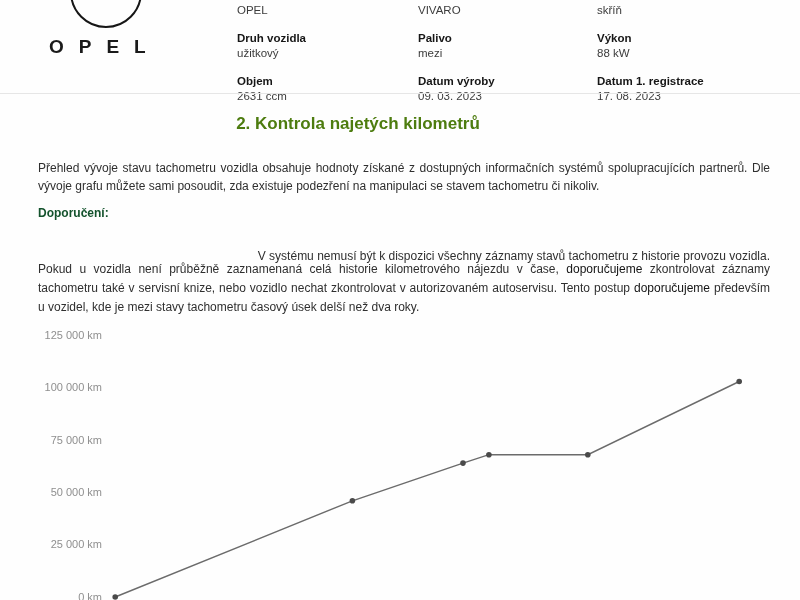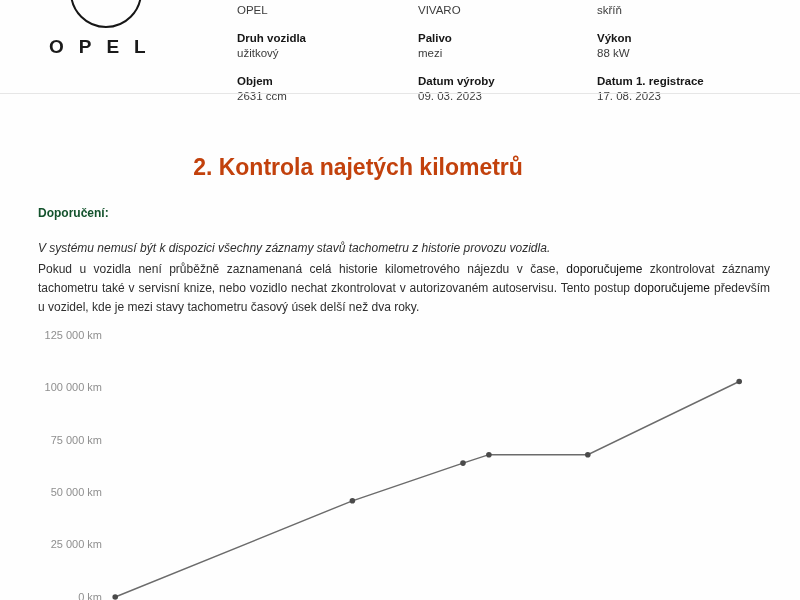--- a/index.html
+++ b/index.html
@@ -11,26 +11,26 @@
   .logo-text{position:absolute;left:49px;top:36px;font-size:19px;font-weight:700;letter-spacing:15px;color:#1a1a1a;white-space:nowrap;}
 
   
   .hcol{position:absolute;top:0;padding-top:3px;font-size:11.5px;line-height:15px;}
   .hcol.c1{left:237px;} .hcol.c2{left:418px;} .hcol.c3{left:597px;}
   .hval{color:#3c3c3c;font-weight:400;}
   .hlabel{color:#161616;font-weight:700;margin-top:13px;}
 
   .divider{position:absolute;left:0;top:93px;width:800px;height:1px;background:#e6e6e6;}
 
-  .section-title{position:absolute;left:0;top:114px;width:716px;text-align:center;font-size:23px;font-weight:600;color:#c2410c;margin-top:40px;}
+  .section-title{position:absolute;left:0;top:114px;width:716px;text-align:center;font-size:17px;font-weight:600;color:#4d7c0f;}
 
   .para{position:absolute;left:38px;width:732px;font-size:12px;line-height:18.4px;text-align:justify;color:#2f2f2f;margin:0;}
   .p1{top:159px;}
   .reco{position:absolute;left:38px;top:206px;font-size:12px;font-weight:700;color:#14532d;}
-  .p2{top:239px;text-align:left;font-style:italic;}
+  .p2{top:247px;text-align:right;}
   .p3{top:260px;line-height:19px;}
   .b{font-weight:400;color:#141414;}
 
   
   .chart{position:absolute;left:0;top:320px;width:800px;height:300px;}
   .chart svg{position:absolute;left:0;top:0;}
   .tick{font-family:"Liberation Sans","DejaVu Sans",sans-serif;font-size:11px;}
 </style>
 </head>
 <body>
@@ -61,20 +61,21 @@
     <div class="hlabel">Výkon</div>
     <div class="hval">88 kW</div>
     <div class="hlabel">Datum 1. registrace</div>
     <div class="hval">17. 08. 2023</div>
   </div>
 
   <div class="divider"></div>
 
   <div class="section-title">2. Kontrola najetých kilometrů</div>
 
+  <p class="para p1">Přehled vývoje stavu tachometru vozidla obsahuje hodnoty získané z dostupných informačních systémů spolupracujících partnerů. Dle vývoje grafu můžete sami posoudit, zda existuje podezření na manipulaci se stavem tachometru či nikoliv.</p>
 
   <div class="reco">Doporučení:</div>
 
   <p class="para p2">V systému nemusí být k dispozici všechny záznamy stavů tachometru z historie provozu vozidla.</p>
 
   <p class="para p3"><span>Pokud u vozidla není průběžně zaznamenaná celá historie kilometrového nájezdu v čase, </span><span class="b">doporučujeme</span><span> zkontrolovat záznamy tachometru také v servisní knize, nebo vozidlo nechat zkontrolovat v autorizovaném autoservisu. Tento postup </span><span class="b">doporučujeme</span><span> především u vozidel, kde je mezi stavy tachometru časový úsek delší než dva roky.</span></p>
 
   <div class="chart">
     <svg id="chart-svg" width="800" height="300" viewBox="0 0 800 300">
         <text x="102" y="19.000000000000057" text-anchor="end" fill="#8f8f8f" class="tick">125 000 km</text>

